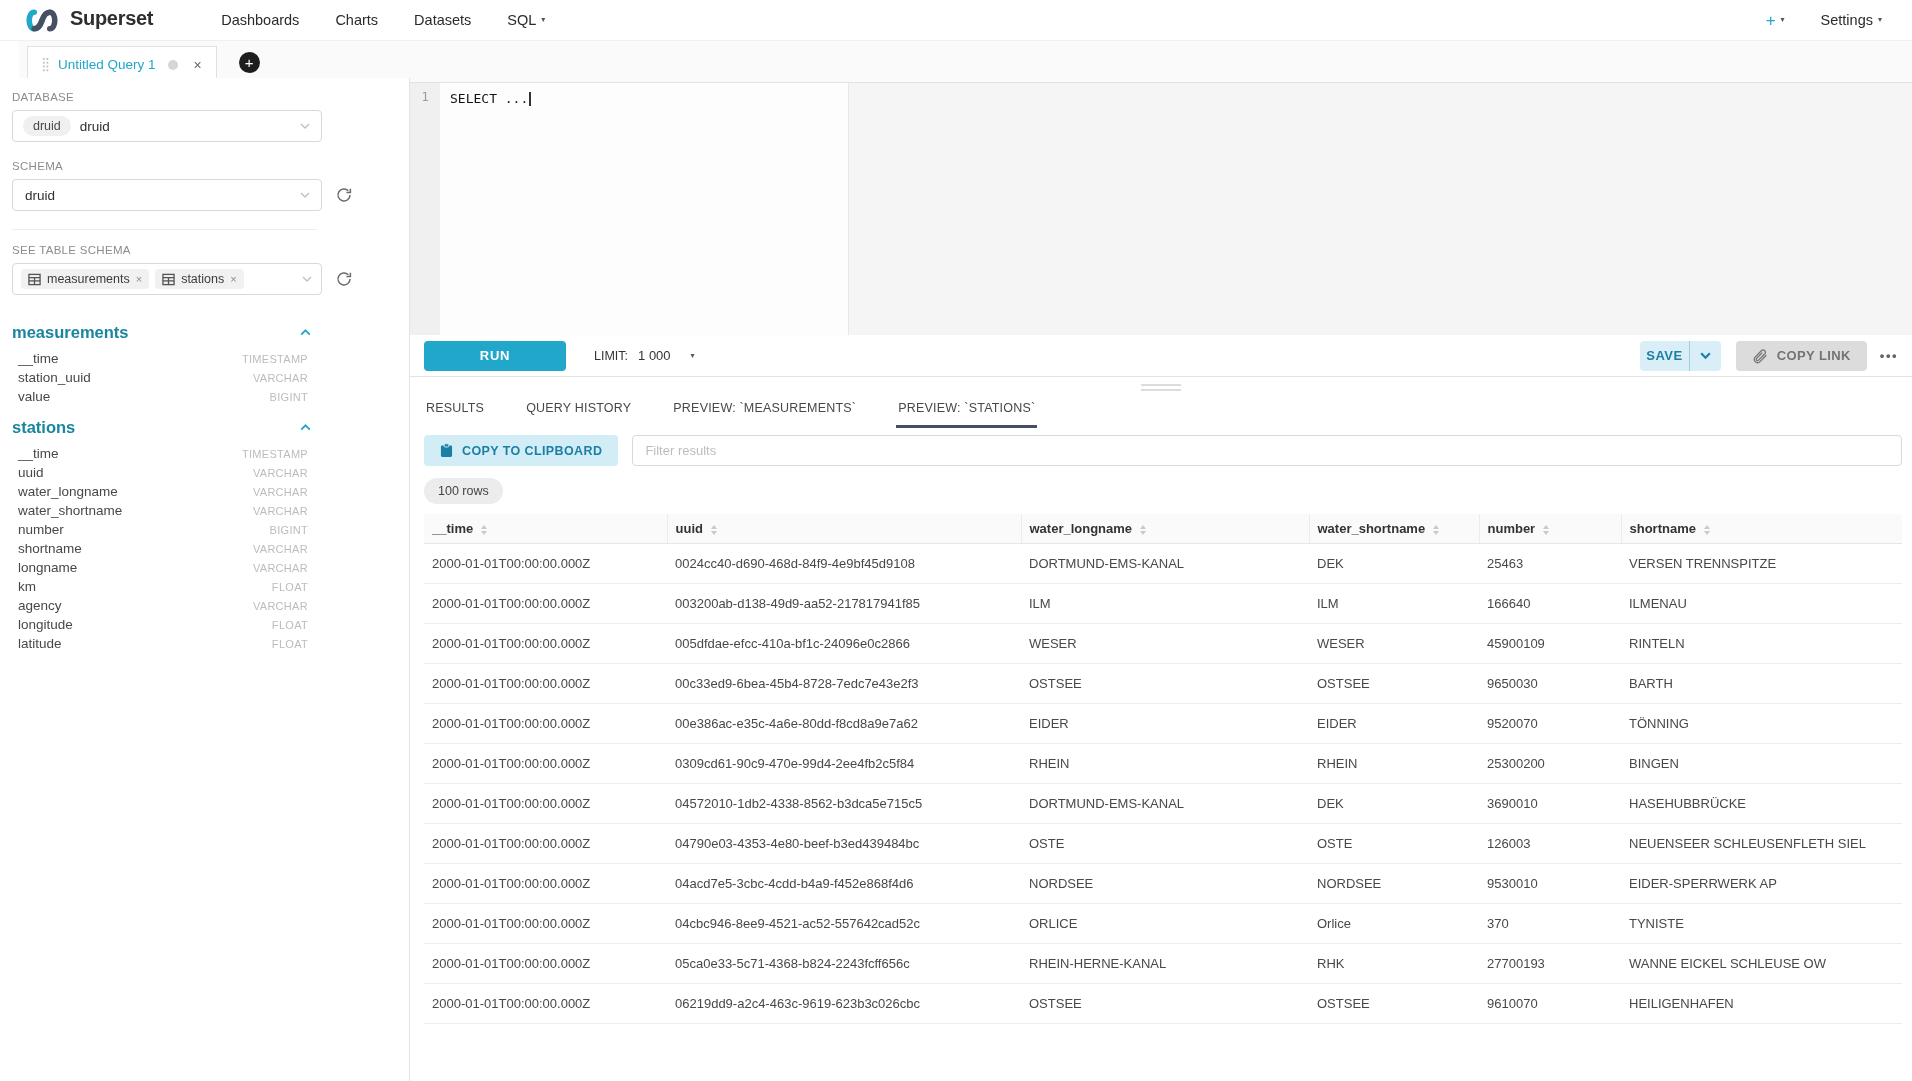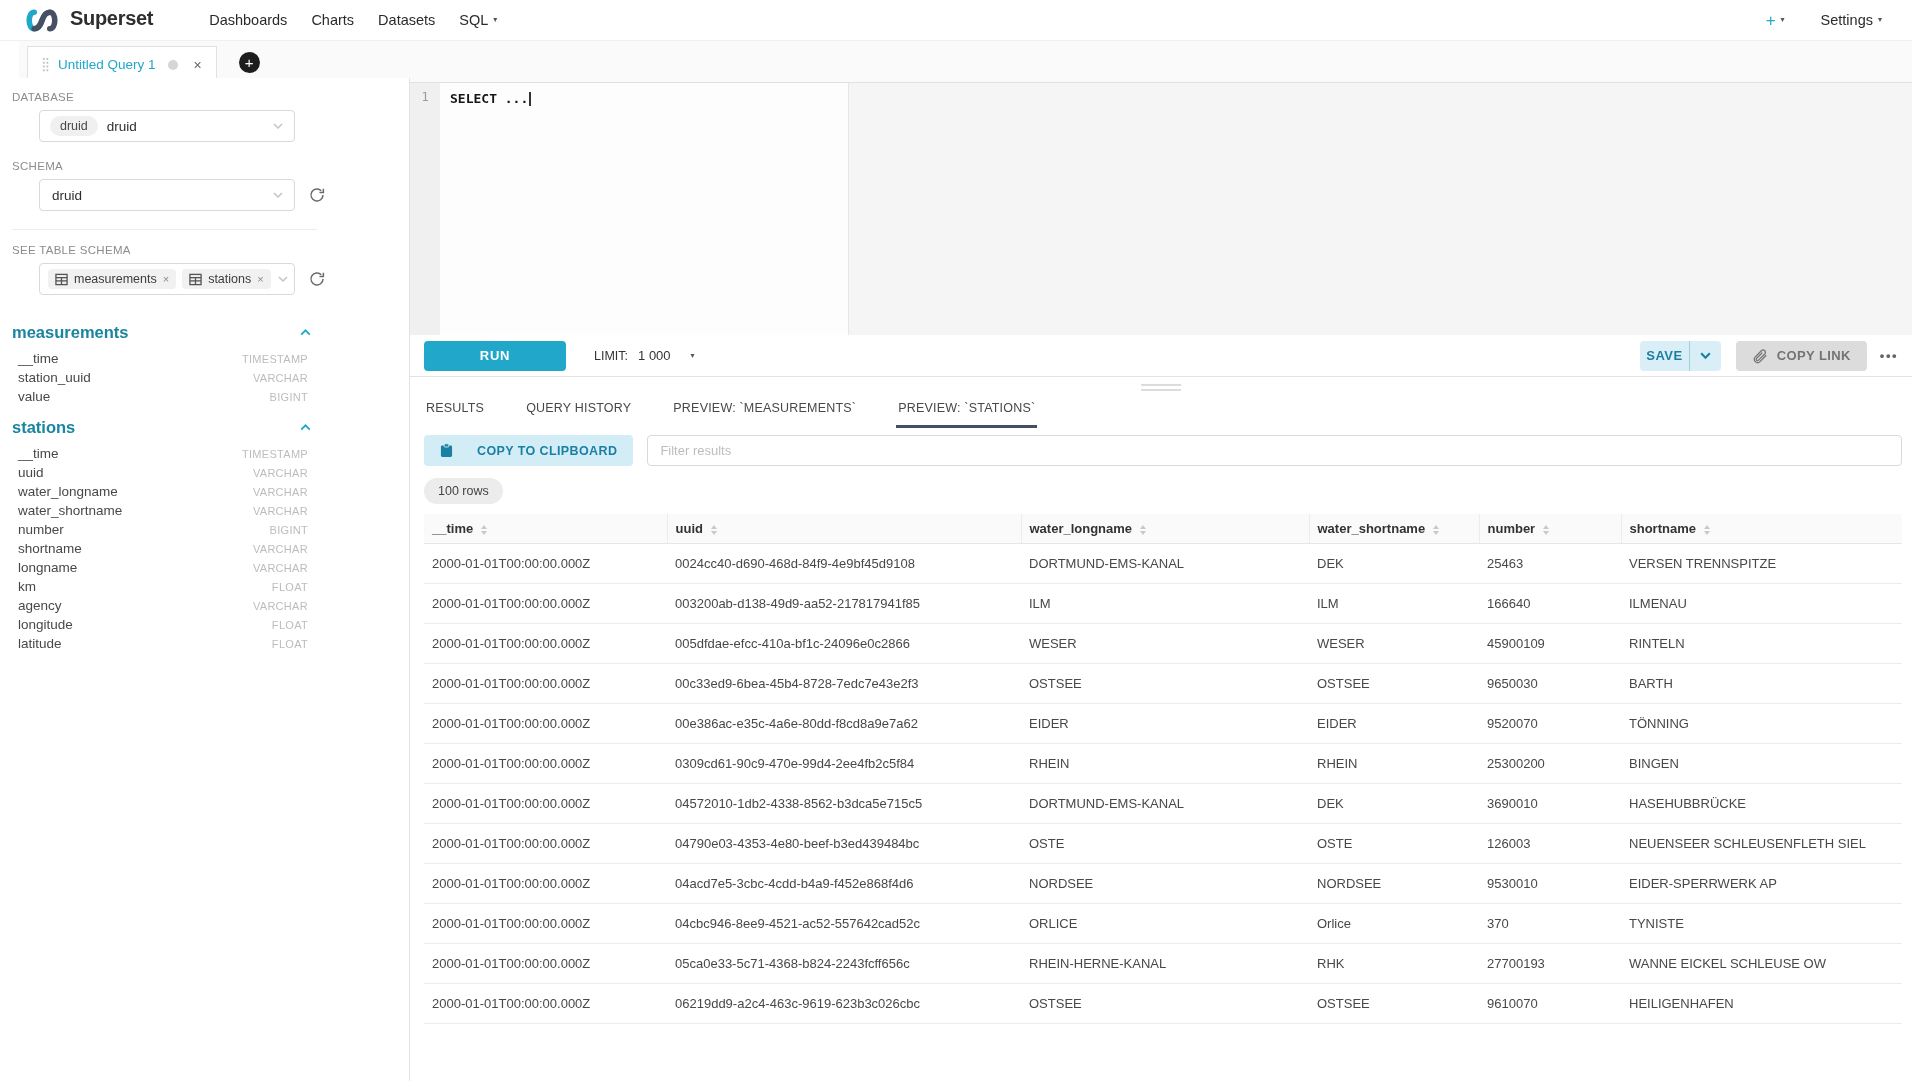--- a/index.html
+++ b/index.html
@@ -15,39 +15,39 @@
   html,body{margin:0;padding:0;}
   body{
     width:1912px;height:1081px;overflow:hidden;background:#fff;
     font-family:"Liberation Sans",sans-serif;color:#484848;position:relative;
   }
   
   .navbar{height:41px;display:flex;align-items:center;padding:0 16px 0 22px;background:#fff;border-bottom:1px solid #f0f0f0;}
   .brand{display:flex;cursor:pointer;}
   .brand-text{font-size:20px;font-weight:bold;color:#2e2e2e;margin-left:8px;letter-spacing:-.3px;}
   .nav-links{display:flex;align-items:center;margin-left:32px;}
-  .nav-link{font-size:14.5px;color:#2b2b2b;margin-left:24px;cursor:pointer;display:flex;align-items:center;}
+  .nav-link{font-size:14.5px;color:#2b2b2b;margin-left:36px;cursor:pointer;display:flex;align-items:center;}
   .caret{font-size:8px;color:#555;margin-left:5px;line-height:1;}
   .nav-right{margin-left:auto;display:flex;align-items:center;gap:36px;padding-right:14px;}
   .plus-menu{display:flex;align-items:center;cursor:pointer;}
   .plus-glyph{color:var(--accent);font-size:17px;line-height:1;}
   .settings-menu{display:flex;align-items:center;font-size:14.5px;color:#2b2b2b;cursor:pointer;}
   
   .tabstrip{height:42px;background:#fafafa;border-bottom:1px solid #e1e1e1;display:flex;align-items:flex-end;padding-left:8px;position:relative;margin-left:19px;}
   .qtab{align-self:flex-end;height:37px;margin-bottom:-1px;background:#fff;border:1px solid #e1e1e1;border-bottom:1px solid #fff;display:flex;align-items:center;padding:0 14px;cursor:pointer;}
   .drag-dots{width:7px;height:15px;margin-right:9px;background-image:radial-gradient(#c0c0c0 1.1px,transparent 1.2px);background-size:3.6px 3.8px;}
   .qtab-label{color:var(--accent);font-size:13.5px;}
   .status-dot{width:10px;height:10px;border-radius:50%;background:#d6d6d6;margin-left:12px;}
   .qtab-close{color:#666;font-size:14px;margin-left:16px;cursor:pointer;}
   .newtab{width:21px;height:21px;border-radius:50%;background:#1d1d1d;color:#fff;display:flex;align-items:center;justify-content:center;font-size:15px;line-height:1;margin:0 0 9px 22px;align-self:flex-end;cursor:pointer;}
   
   .sidebar{position:absolute;top:78px;left:0;width:410px;bottom:0;border-right:1px solid #e3e3e3;padding:13px 0 0 12px;background:#fff;overflow:hidden;}
   .field-label{font-size:11.5px;color:#8c8c8c;letter-spacing:.3px;margin-bottom:7px;}
   .select-row{display:flex;align-items:center;}
-  .select{width:256px;height:32px;border:1px solid #d9d9d9;border-radius:4px;display:flex;align-items:center;padding:0 10px;cursor:pointer;background:#fff;margin-left:27px;}
+  .select{width:310px;height:32px;border:1px solid #d9d9d9;border-radius:4px;display:flex;align-items:center;padding:0 10px;cursor:pointer;background:#fff;}
   .select .sel-caret{margin-left:auto;display:flex;align-items:center;}
   .pill-db{background:#f0f0f0;border-radius:10px;padding:3px 10px;font-size:12.5px;color:#484848;}
   .select-value{font-size:13.5px;color:#2f2f2f;margin-left:9px;}
   .select-value.solo{margin-left:2px;}
   .icon-btn{border:none;background:none;padding:0;margin-left:13px;cursor:pointer;display:flex;align-items:center;}
   .side-divider{border:none;border-top:1px solid #ececec;width:305px;margin:18px 0 14px 0;}
   .mt18{margin-top:18px;}
   .tpill{background:#f1f1f1;border-radius:4px;padding:3px 7px;font-size:12.5px;color:#3c3c3c;display:inline-flex;align-items:center;gap:6px;margin-right:6px;}
   .tpill .pill-x{color:#8a8a8a;font-size:11px;cursor:pointer;}
   #schema-sections{margin-top:28px;}
@@ -56,21 +56,21 @@
   .schema-title{font-size:16.5px;font-weight:bold;color:var(--schema-title);cursor:pointer;}
   .chev-btn{cursor:pointer;display:flex;align-items:center;}
   .col-row{width:296px;display:flex;justify-content:space-between;align-items:center;padding:2px 0 2px 6px;}
   .col-name{font-size:13.5px;color:#484848;}
   .col-type{font-size:11px;color:#bcbcbc;letter-spacing:.3px;}
   
   .main{position:absolute;top:83px;left:410px;right:0;bottom:0;background:#fff;}
   .editor{height:252px;display:flex;}
   .gutter{width:30px;background:#f0f0f0;color:#9a9a9a;font-family:"DejaVu Sans Mono",monospace;font-size:12px;text-align:center;padding-top:7px;}
   .code{flex:1;background:linear-gradient(to right,#fdfdfd 0,#fdfdfd 408px,#e6e6e6 408px,#e6e6e6 409px,#f5f5f5 409px);padding:6px 0 0 10px;}
-  .code-line{font-family:"DejaVu Sans Mono",monospace;font-size:13px;font-weight:bold;color:#151515;white-space:pre;margin-top:32px;}
+  .code-line{font-family:"DejaVu Sans Mono",monospace;font-size:13px;font-weight:normal;color:#151515;white-space:pre;margin-top:32px;}
   .cursor{display:inline-block;width:2px;height:14px;background:#333;vertical-align:text-bottom;margin-left:1px;}
   
   .toolbar{height:42px;border-bottom:1px solid #e3e3e3;display:flex;align-items:center;padding:0 14px;}
   .run-btn{width:142px;height:30px;background:var(--accent);color:#fff;font-weight:bold;font-size:13px;letter-spacing:.7px;border:none;border-radius:4px;display:flex;align-items:center;justify-content:center;cursor:pointer;}
   .limit{margin-left:28px;display:flex;align-items:center;}
   .limit-label{font-size:12.5px;color:#333;}
   .limit-value{font-size:13px;color:#333;margin-left:10px;}
   .limit-caret{font-size:8px;color:#555;margin-left:20px;cursor:pointer;}
   .spacer{flex:1;}
   .save-group{display:flex;align-items:stretch;background:var(--save-bg);border-radius:4px;height:30px;overflow:hidden;cursor:pointer;}
@@ -80,21 +80,21 @@
   .copy-link{margin-left:15px;background:var(--copylink-bg);border-radius:4px;height:30px;display:flex;align-items:center;padding:0 16px;gap:9px;color:var(--copylink-text);font-weight:bold;font-size:13px;letter-spacing:.4px;cursor:pointer;}
   .more-btn{margin-left:13px;color:#666;font-size:13px;font-weight:bold;letter-spacing:1.5px;cursor:pointer;}
   
   .splitter{height:20px;position:relative;cursor:row-resize;}
   .splitter-handle{position:absolute;left:50%;top:7px;transform:translateX(-50%);}
   .splitter-handle i{display:block;width:40px;height:2px;background:#dcdcdc;margin-bottom:3px;}
   .rtabs{display:flex;gap:38px;padding-left:14px;}
   .rtab{font-size:12.5px;color:#484848;letter-spacing:.2px;padding:4px 2px 10px;cursor:pointer;}
   .rtab.active{border-bottom:3px solid var(--underline);}
   .controls{display:flex;gap:14px;padding:7px 10px 0 14px;}
-  .copy-clip{background:#d3edf7;border:none;border-radius:4px;height:31px;display:flex;align-items:center;padding:0 16px;gap:24px;color:var(--save-text);font-weight:bold;font-size:12.5px;letter-spacing:.4px;cursor:pointer;}
+  .copy-clip{background:#d3edf7;border:none;border-radius:4px;height:31px;display:flex;align-items:center;padding:0 16px;gap:9px;color:var(--save-text);font-weight:bold;font-size:12.5px;letter-spacing:.4px;cursor:pointer;}
   .filter-input{flex:1;height:31px;border:1px solid #d9d9d9;border-radius:4px;padding:0 12px;font-size:13px;color:#333;font-family:"Liberation Sans",sans-serif;outline:none;}
   .filter-input::placeholder{color:#bdbdbd;}
   .rows-pill{display:inline-block;margin:12px 0 0 14px;background:#ececec;border-radius:14px;padding:6px 14px;font-size:12.5px;color:#444;}
   
   .rtable{margin:10px 10px 0 14px;border-collapse:collapse;width:calc(100% - 24px);table-layout:fixed;}
   .rtable th{background:#fafafa;text-align:left;font-size:13px;color:#333;font-weight:bold;padding:7px 8px;border-right:1px solid #ececec;border-bottom:1px solid #e6e6e6;cursor:pointer;white-space:nowrap;}
   .rtable th:last-child{border-right:none;}
   .rtable td{font-size:13px;color:#484848;padding:12px 8px;border-bottom:1px solid #ededed;white-space:nowrap;overflow:hidden;}
   .sort{display:inline-flex;flex-direction:column;margin-left:8px;vertical-align:middle;}
   .sort i{display:block;width:0;height:0;border-left:3.5px solid transparent;border-right:3.5px solid transparent;}

